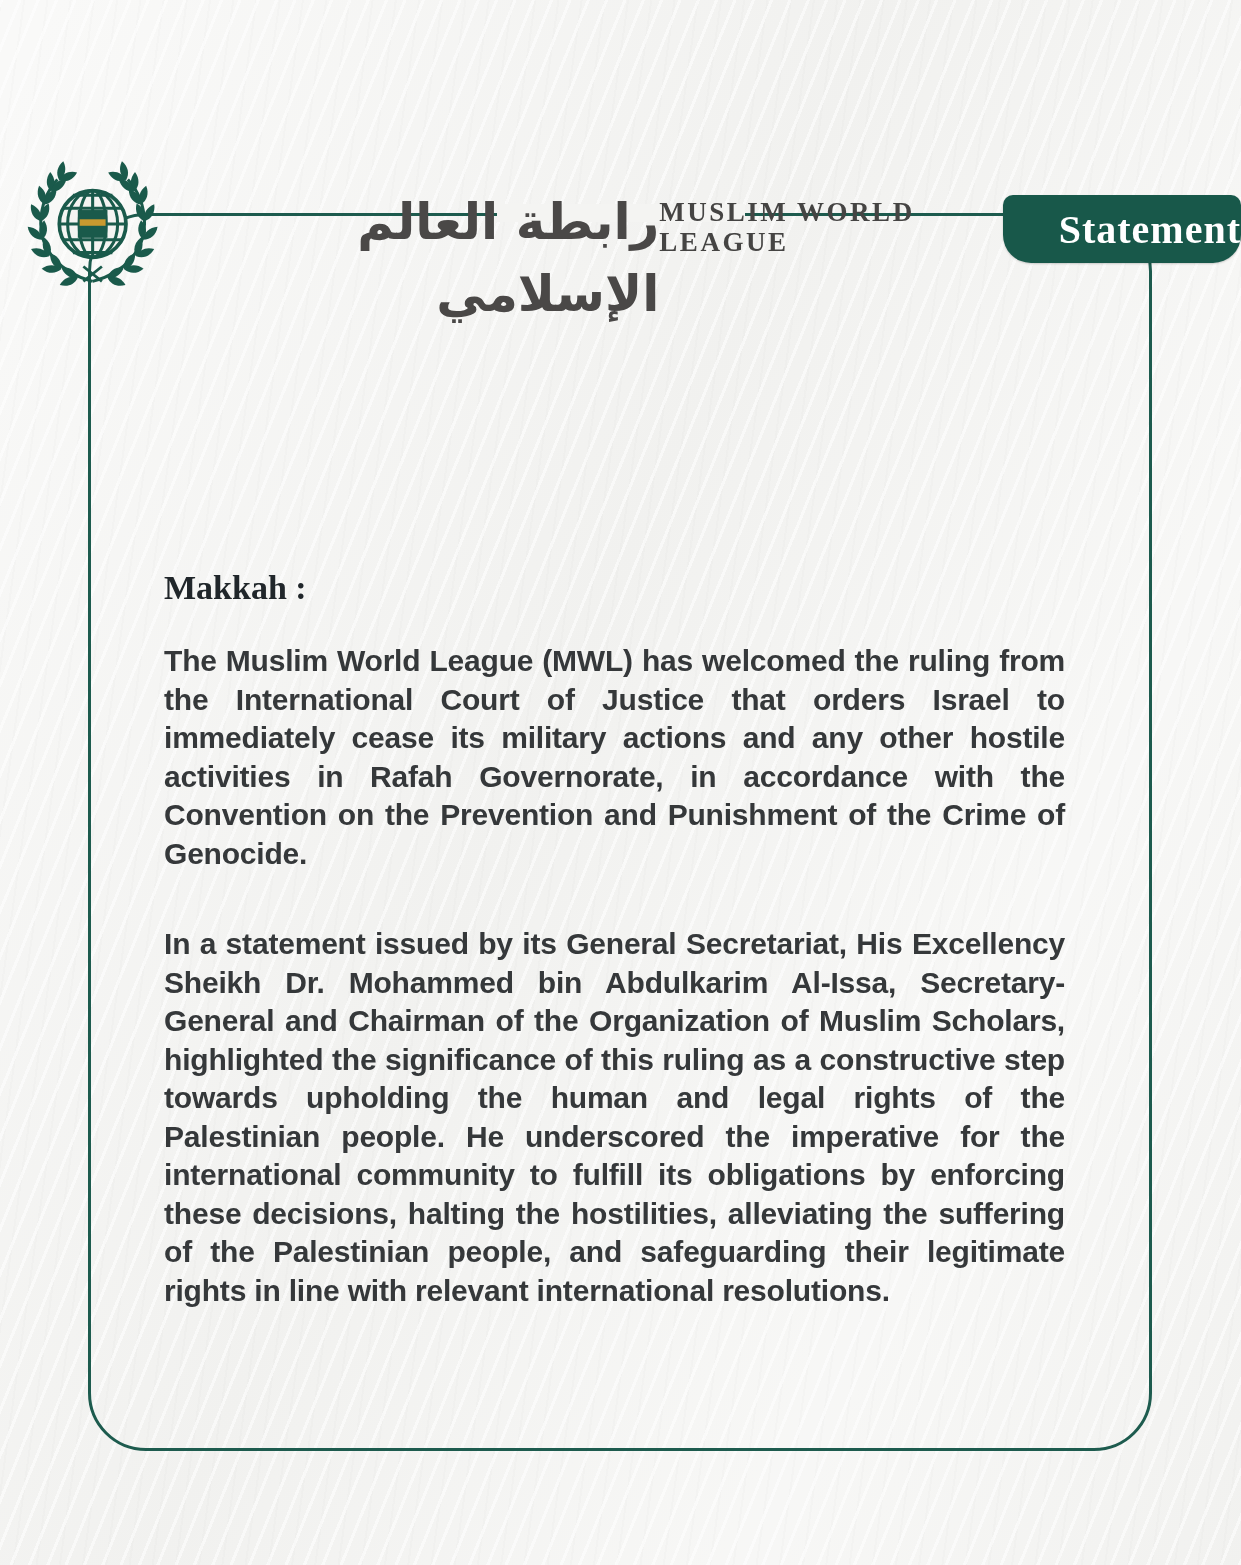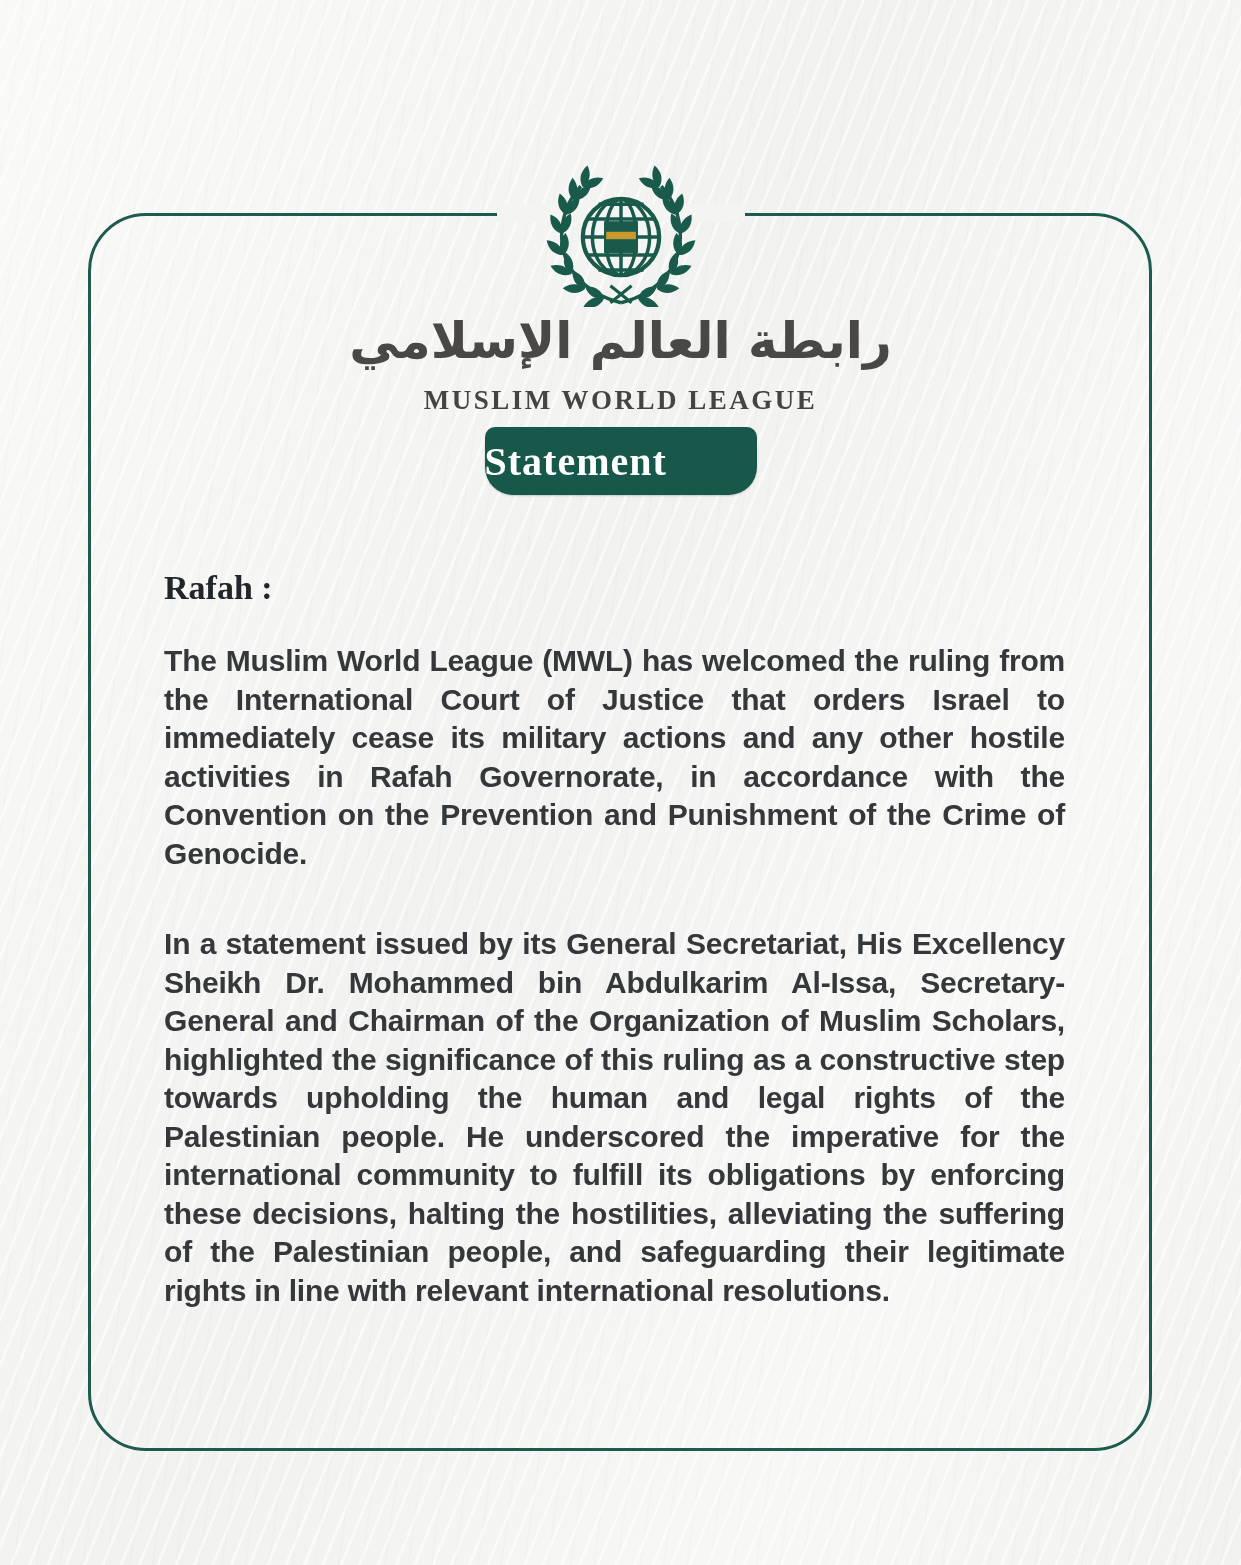--- a/index.html
+++ b/index.html
@@ -18,38 +18,38 @@
   }
   .frame{
     position:absolute;left:88px;top:213px;width:1064px;height:1238px;
     border:3px solid #1d5b4e;border-radius:58px;box-sizing:border-box;
   }
   .frame-gap-mask{
     position:absolute;left:497px;top:204px;width:248px;height:18px;
     background:#f4f4f2;
   }
   .logo-block{
-    position:absolute;left:0;right:0;top:165px;
-    display:flex;flex-direction:column;align-items:center;
+    position:absolute;left:0;right:0;top:152px;
+    display:flex;flex-direction:row;align-items:center;
   }
   .emblem{display:block;}
   .arabic{
     margin-top:-2px;height:72px;line-height:72px;
     font-family:"DejaVu Sans",sans-serif;
     font-size:50px;font-weight:700;color:#4a4847;
   }
   .wordmark{
     margin-top:8px;line-height:30px;
     font-family:"Liberation Serif",serif;
     font-size:27px;font-weight:700;letter-spacing:2.5px;color:#454443;
   }
   .badge{
     margin-top:12px;width:272px;height:68px;
     background:#18584a;border-radius:10px 10px 28px 28px;
-    display:flex;align-items:center;justify-content:flex-start;
+    display:flex;align-items:center;justify-content:flex-end;
     box-shadow:0 1px 2px rgba(0,0,0,.18);
   }
   .badge span{
     color:#ffffff;font-family:"Liberation Serif",serif;
     font-size:40px;font-weight:700;letter-spacing:1px;
   }
   .content{position:absolute;left:164px;width:913px;top:568px;}
   .content h2{
     margin:0 0 34px 0;font-family:"Liberation Serif",serif;
     font-size:34px;line-height:40px;font-weight:700;color:#20262a;
@@ -110,17 +110,17 @@
     <div class="arabic" dir="rtl">رابطة العالم الإسلامي</div>
 
     <div class="wordmark">MUSLIM WORLD LEAGUE</div>
 
     <div class="badge">
       <span>Statement</span>
     </div>
   </header>
 
   <main class="content">
-    <h2>Rafah :</h2>
+    <h2>Makkah :</h2>
     <p>The Muslim World League (MWL) has welcomed the ruling from the International Court of Justice that orders Israel to immediately cease its military actions and any other hostile activities in Rafah Governorate, in accordance with the Convention on the Prevention and Punishment of the Crime of Genocide.</p>
     <p>In a statement issued by its General Secretariat, His Excellency Sheikh Dr. Mohammed bin Abdulkarim Al-Issa, Secretary-General and Chairman of the Organization of Muslim Scholars, highlighted the significance of this ruling as a constructive step towards upholding the human and legal rights of the Palestinian people. He underscored the imperative for the international community to fulfill its obligations by enforcing these decisions, halting the hostilities, alleviating the suffering of the Palestinian people, and safeguarding their legitimate rights in line with relevant international resolutions.</p>
   </main>
 </div>
 
 </body></html>

